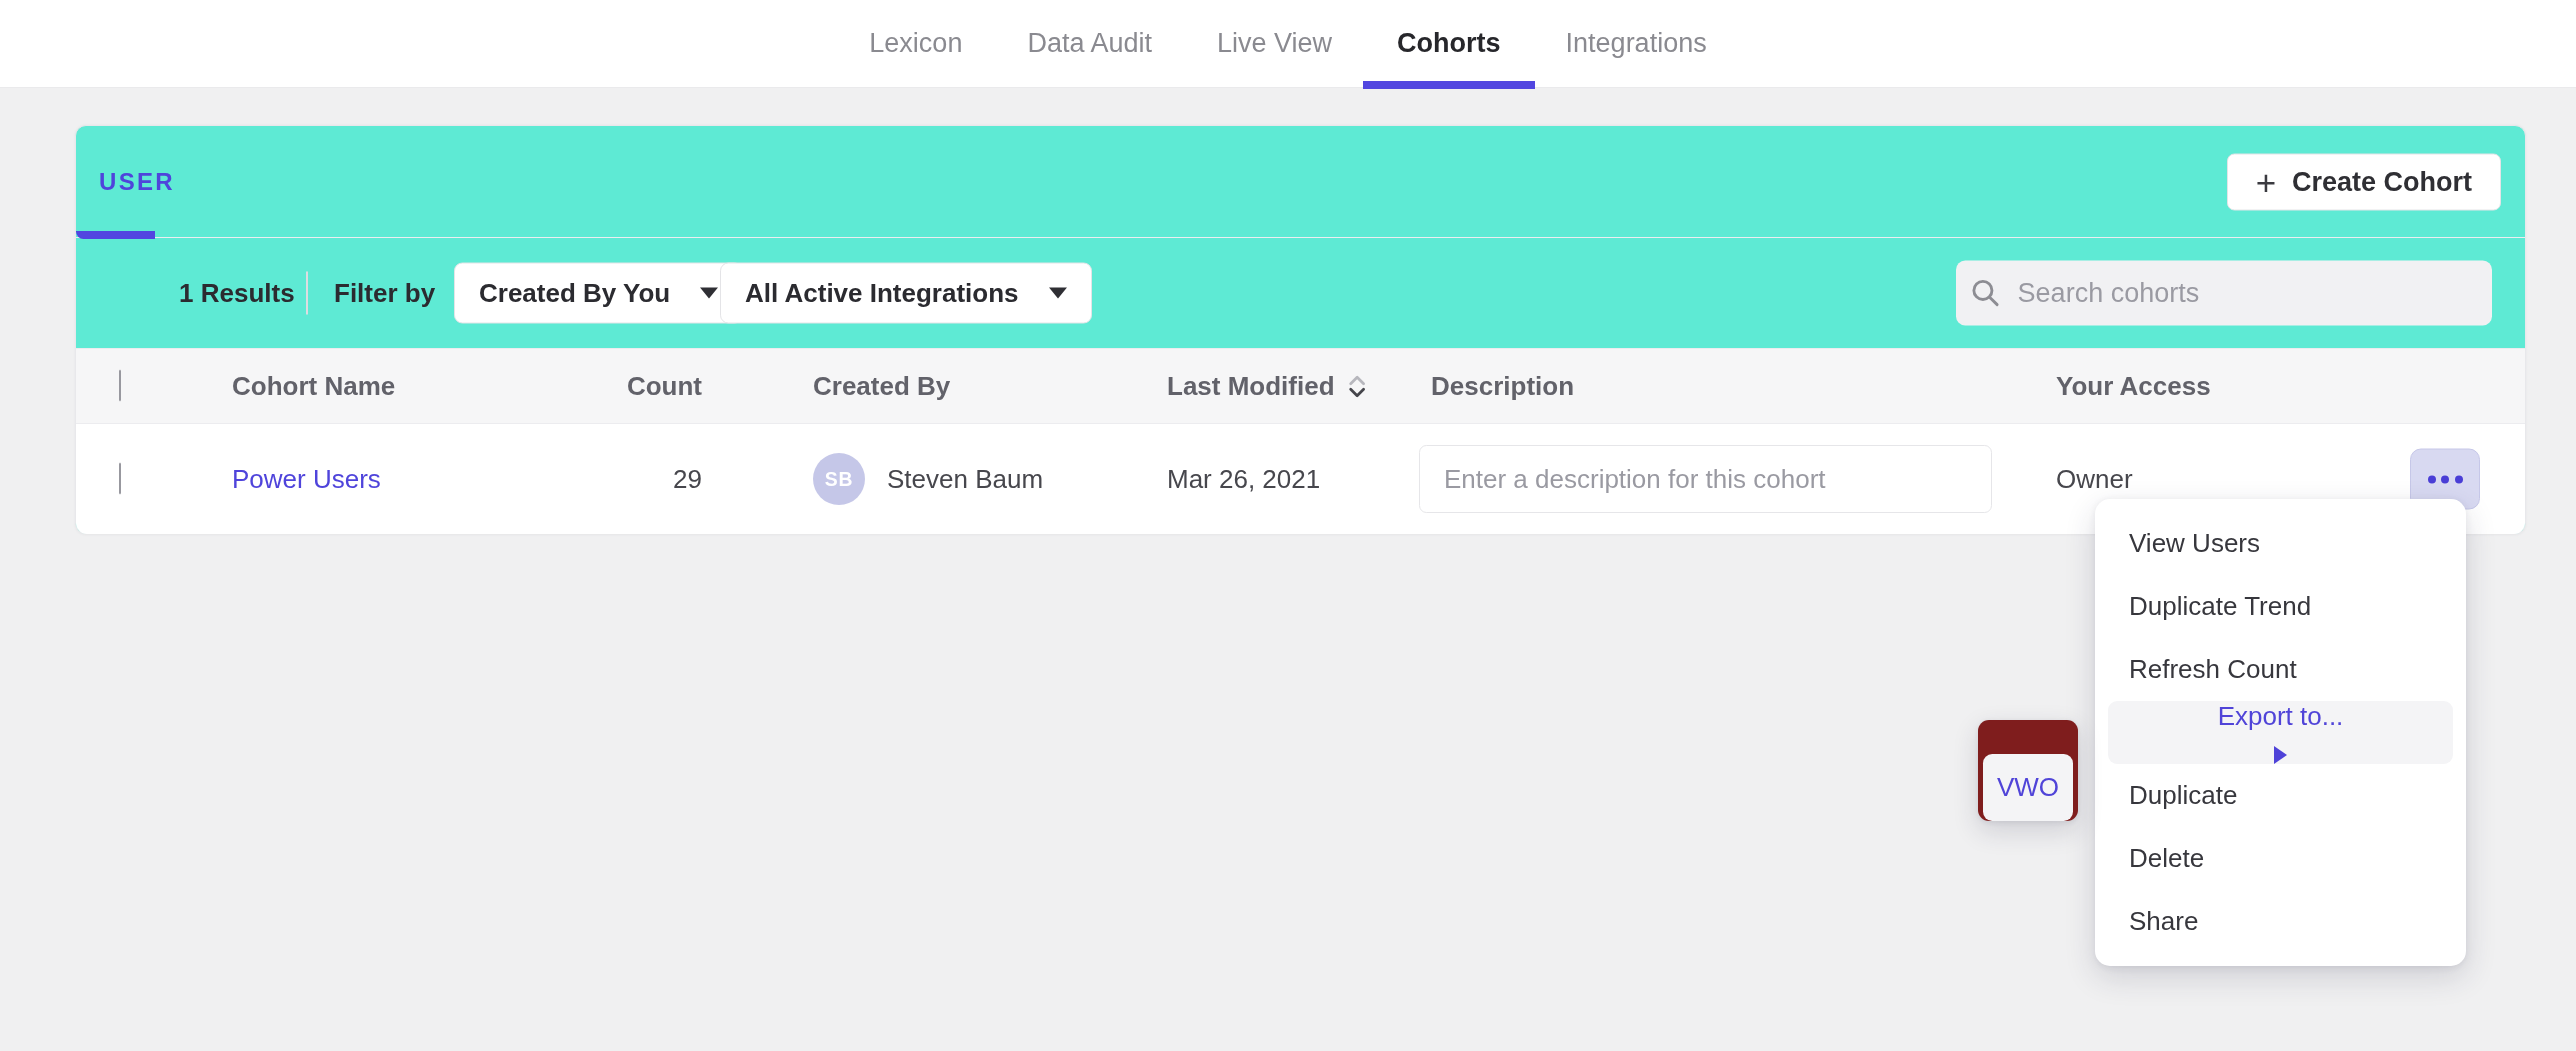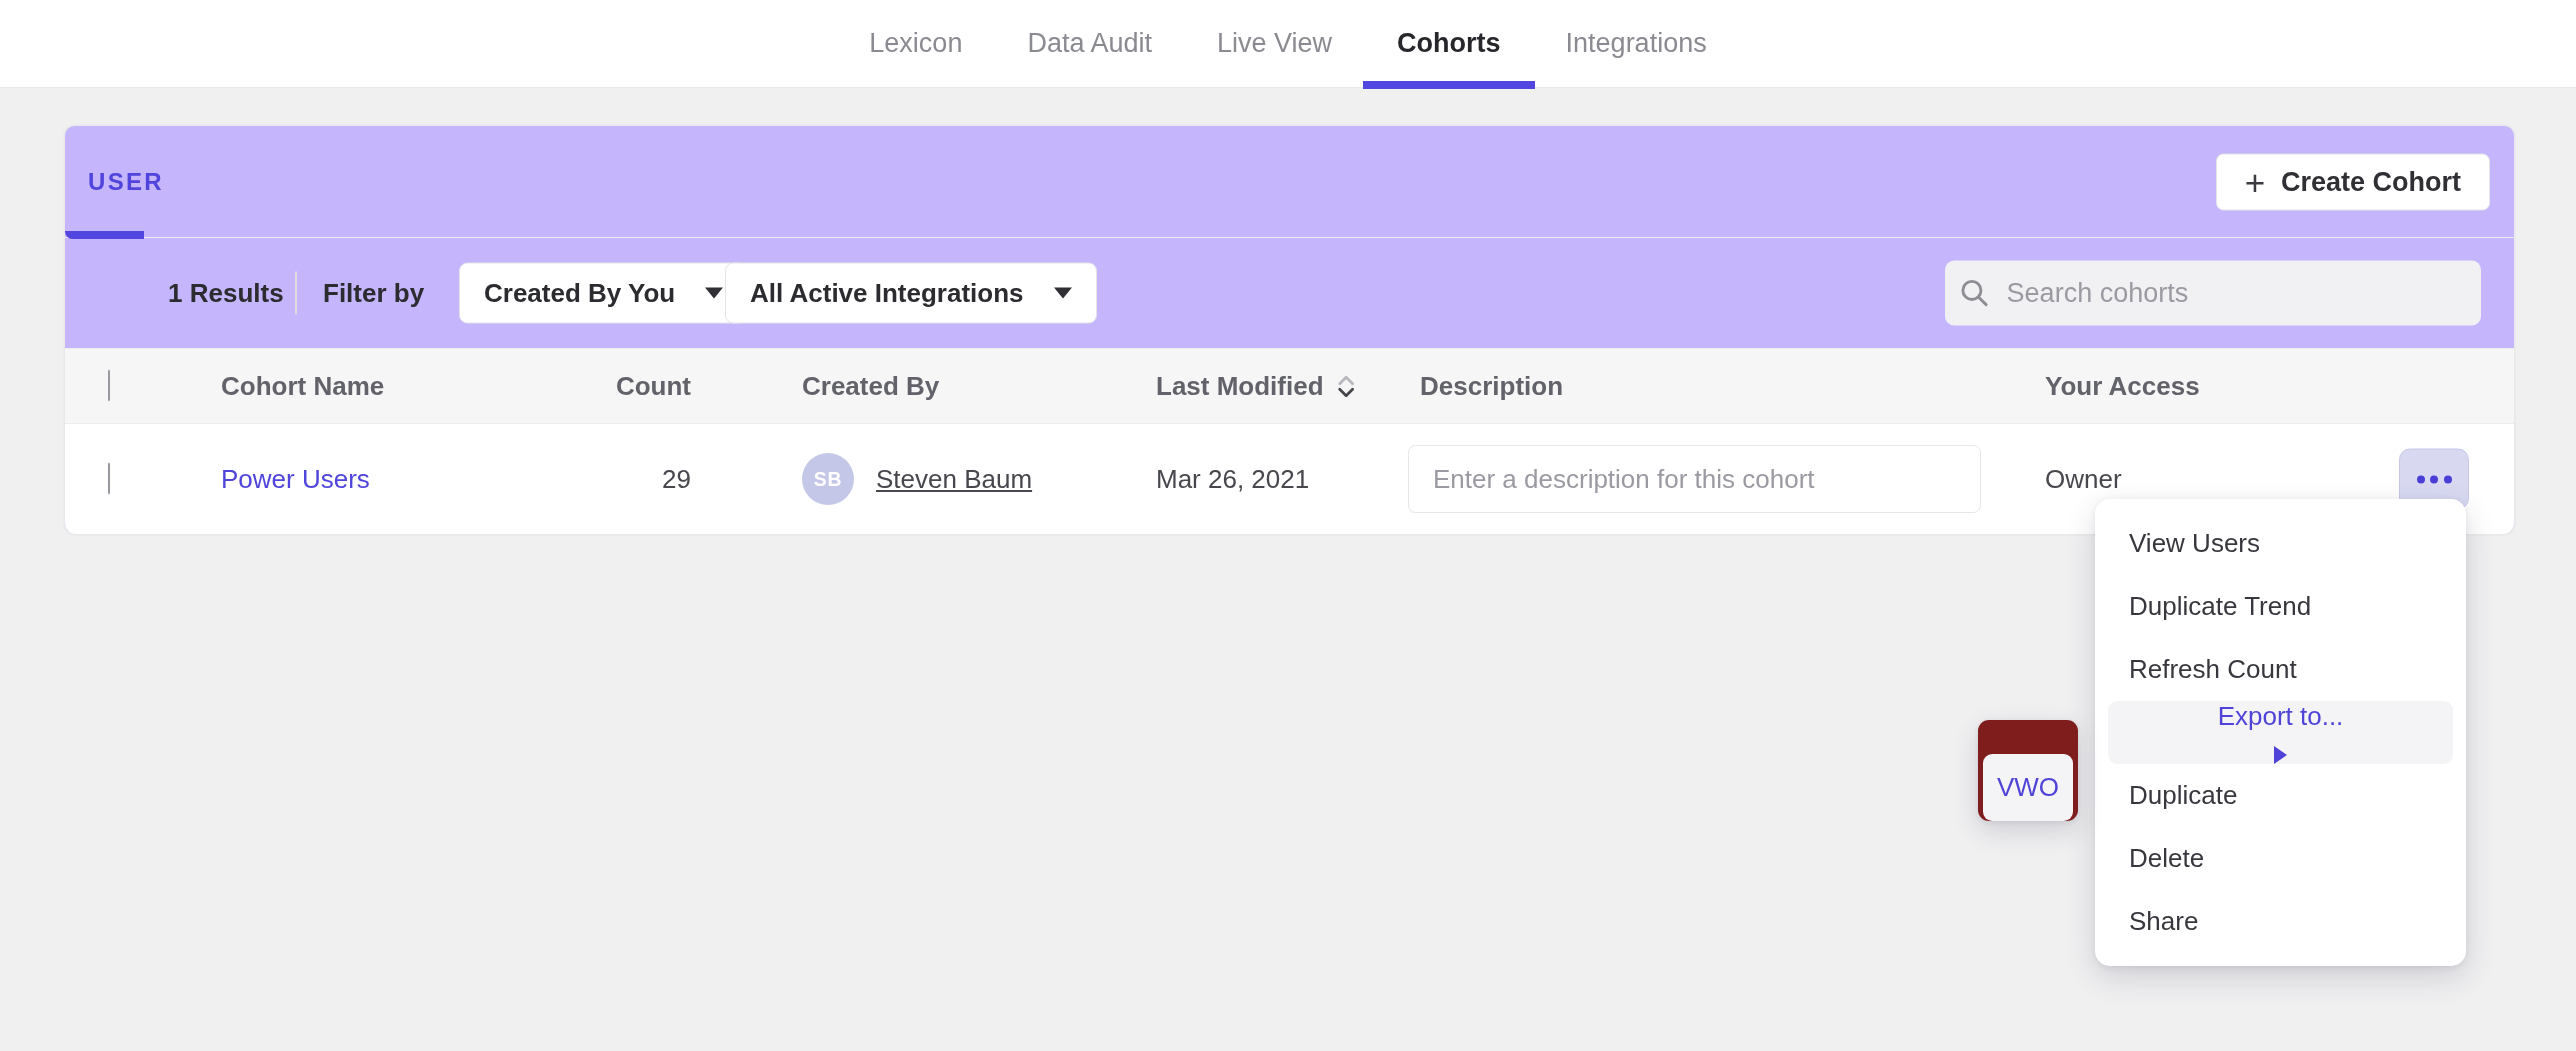--- a/index.html
+++ b/index.html
@@ -25,23 +25,23 @@
     cursor: pointer; white-space: nowrap;
   }
   .tab.active { color: #27272b; font-weight: 700; }
   .tab-underline {
     position: absolute; left: 50%; transform: translateX(-50%);
     bottom: -1.8px; width: 172px; height: 8.3px; background: #5246e0;
   }
 
   
   .card {
-    position: absolute; left: 64px; top: 125px;
+    position: absolute; left: 75px; top: 125px;
     width: 2451px; height: 409px;
-    background: #c4b5fd; border: 0.9px solid #e8e8eb; border-radius: 11px;
+    background: #5eead4; border: 0.9px solid #e8e8eb; border-radius: 11px;
     box-shadow: 0 0.9px 2.8px rgba(30,30,50,0.05);
   }
 
   .tabrow { position: relative; height: 112px; border-bottom: 1.8px solid #ededf0; }
   .usertab {
     position: absolute; left: 23px; top: 50%; transform: translateY(-50%);
     color: #4f44db; font-size: 24px; font-weight: 700; letter-spacing: 2.3px;
     cursor: pointer;
   }
   .usertab-underline {
@@ -62,21 +62,21 @@
   .filterrow { position: relative; height: 110px; }
   .filterrow > * { position: absolute; top: 50%; transform: translateY(-50%); }
   .results  { left: 103px; font-size: 26px; font-weight: 700; color: #2b2b30; white-space: nowrap; }
   .vdivider { left: 230px; width: 1.8px; height: 43px; background: #dddde1; }
   .filterby { left: 258px; font-size: 26px; font-weight: 700; color: #2b2b30; white-space: nowrap; }
   .dropdown {
     height: 61px; padding: 0 24px;
     display: inline-flex; align-items: center; gap: 30px;
     background: #fff; border: 1.8px solid #e4e4e7; border-radius: 8.3px;
     font-family: inherit; font-size: 26px; font-weight: 600; color: #2b2b30;
-    cursor: pointer; white-space: nowrap; margin-left: 16px;
+    cursor: pointer; white-space: nowrap;
   }
   .dd-created { left: 378px; }
   .dd-integrations { left: 644px; }
   .caret-down {
     width: 0; height: 0;
     border-left: 9.2px solid transparent; border-right: 9.2px solid transparent;
     border-top: 11px solid #2f2f34;
   }
   .search {
     right: 33px; width: 536px; height: 65px;
@@ -115,21 +115,21 @@
 
   .cohort-link { color: #4f44db; cursor: pointer; text-decoration: none; }
   .trow .col-count, .trow .col-lastmod, .trow .col-access { color: #47474d; }
   .createdby-wrap { display: inline-flex; align-items: center; gap: 22px; }
   .avatar {
     width: 52px; height: 52px; border-radius: 50%;
     background: #c5c7e8; color: #fff;
     display: flex; align-items: center; justify-content: center;
     font-size: 19.4px; font-weight: 700; letter-spacing: 0.9px;
   }
-  .createdby-name { color: #47474d; text-decoration: underline; }
+  .createdby-name { color: #47474d; }
   .desc-input {
     width: 573px; height: 68px; padding: 0 24px;
     border: 1.8px solid #e6e6e9; border-radius: 7.4px; background: #fff;
     font-family: inherit; font-size: 26px; color: #3f3f45; outline: none;
   }
   .desc-input::placeholder { color: #9a9aa2; }
   .more-btn {
     left: 2334px; width: 70px; height: 61px;
     background: #d8d9f1; border: 0.9px solid #c6c7e8; border-radius: 11px;
     display: flex; align-items: center; justify-content: center; gap: 5.5px;

